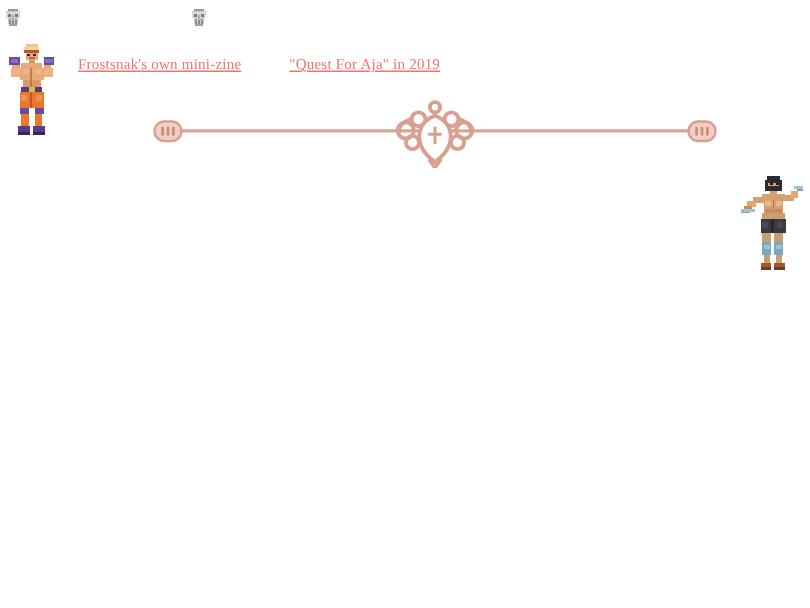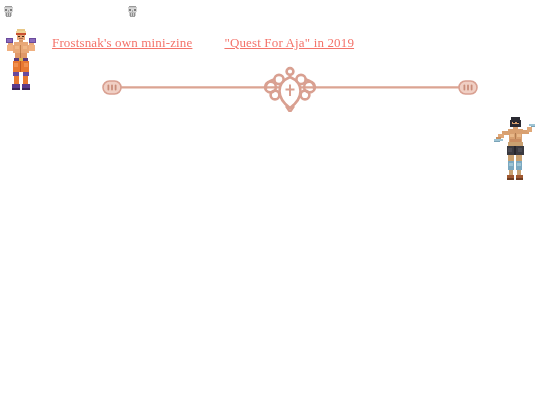--- a/index.html
+++ b/index.html
@@ -34,21 +34,21 @@
 
   
   #link-row {
     position: absolute;
     left: 52px;
     top: 33px;
     white-space: nowrap;
   }
   .zine-link {
     font-family: "Liberation Serif", serif;
-    font-size: 13px;
+    font-size: 10px;
     line-height: 9px;
     color: #f4736a;
     text-decoration: underline;
     text-decoration-color: #f4736a;
     letter-spacing: 0.15px;
     cursor: pointer;
     display: inline-block;
   }
   .zine-link.second { margin-left: 32px; }
 

